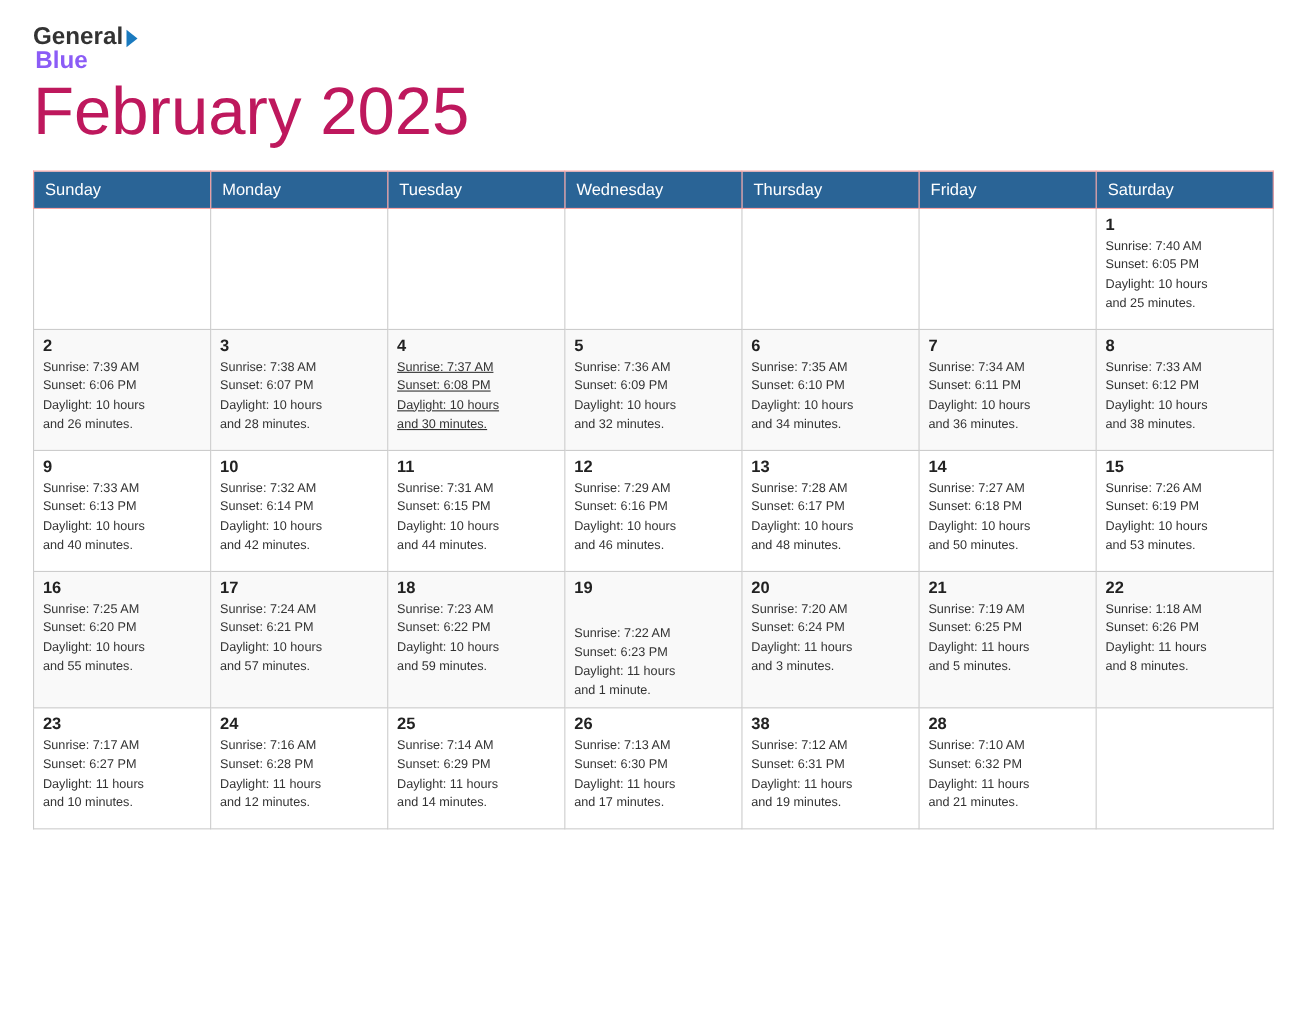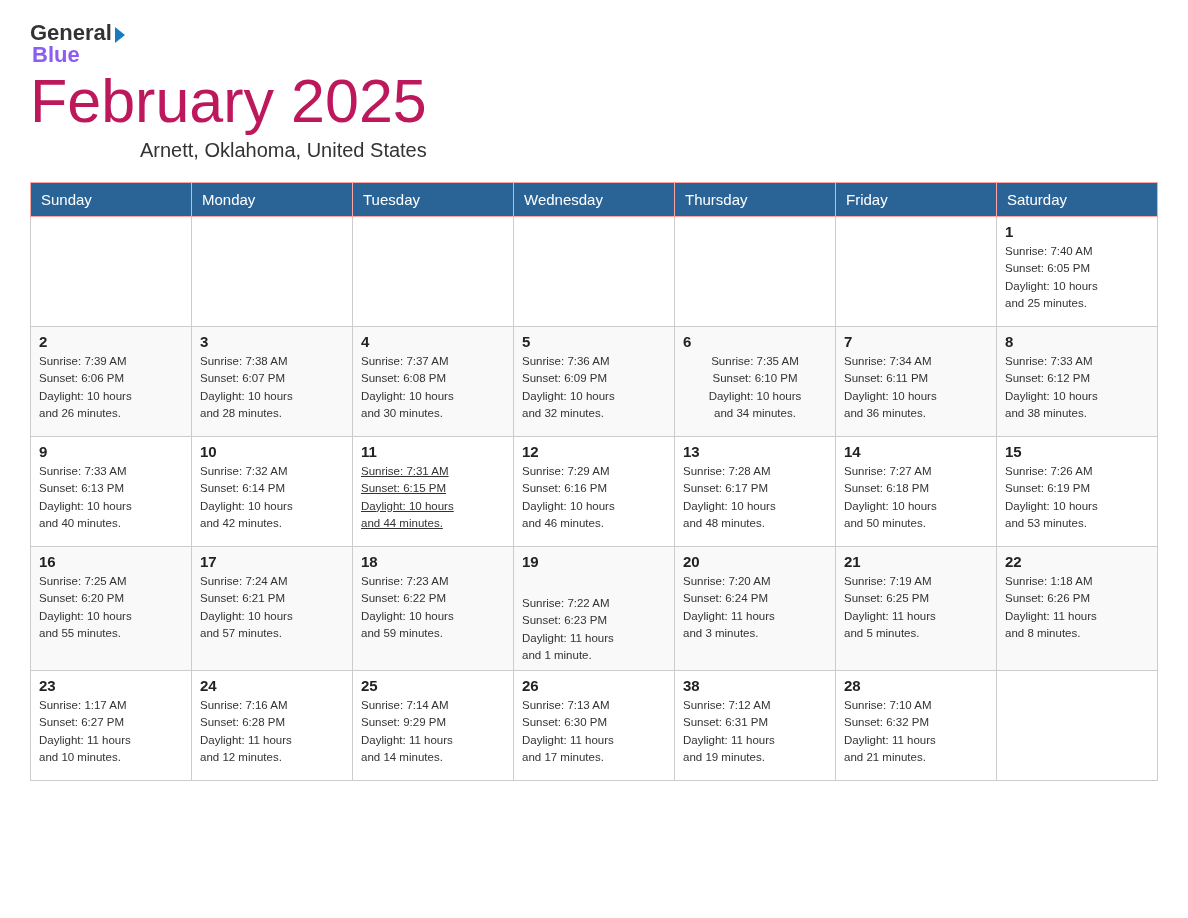--- a/index.html
+++ b/index.html
@@ -119,21 +119,20 @@
 <div class="header">
   <div class="logo">
     <div class="logo-top">
       <span class="logo-general">General</span>
       <div class="logo-arrow"></div>
     </div>
     <span class="logo-blue">Blue</span>
   </div>
   <div class="title-section">
     <div class="calendar-title">February 2025</div>
-    <div class="calendar-subtitle">Arnett, Oklahoma, United States</div>
   </div>
 </div>
 
 <table class="calendar">
   <thead>
     <tr>
     <th>Sunday</th>
         <th>Monday</th>
         <th>Tuesday</th>
         <th>Wednesday</th>
@@ -168,35 +167,35 @@
         </td>
         <td>
           <span class="day-number">3</span>
           <div class="day-info" style="white-space: pre-line;">Sunrise: 7:38 AM
 Sunset: 6:07 PM
 Daylight: 10 hours
 and 28 minutes.</div>
         </td>
         <td>
           <span class="day-number">4</span>
-          <div class="day-info" style="white-space: pre-line;">Sunrise: 7:37 AM
+          <div class="day-info" style="white-space: pre-line; text-decoration: underline;">Sunrise: 7:37 AM
 Sunset: 6:08 PM
 Daylight: 10 hours
 and 30 minutes.</div>
         </td>
         <td>
           <span class="day-number">5</span>
           <div class="day-info" style="white-space: pre-line;">Sunrise: 7:36 AM
 Sunset: 6:09 PM
 Daylight: 10 hours
 and 32 minutes.</div>
         </td>
         <td>
           <span class="day-number">6</span>
-          <div class="day-info" style="white-space: pre-line; text-align: center;">Sunrise: 7:35 AM
+          <div class="day-info" style="white-space: pre-line;">Sunrise: 7:35 AM
 Sunset: 6:10 PM
 Daylight: 10 hours
 and 34 minutes.</div>
         </td>
         <td>
           <span class="day-number">7</span>
           <div class="day-info" style="white-space: pre-line;">Sunrise: 7:34 AM
 Sunset: 6:11 PM
 Daylight: 10 hours
 and 36 minutes.</div>
@@ -219,21 +218,21 @@
         </td>
         <td>
           <span class="day-number">10</span>
           <div class="day-info" style="white-space: pre-line;">Sunrise: 7:32 AM
 Sunset: 6:14 PM
 Daylight: 10 hours
 and 42 minutes.</div>
         </td>
         <td>
           <span class="day-number">11</span>
-          <div class="day-info" style="white-space: pre-line; text-decoration: underline;">Sunrise: 7:31 AM
+          <div class="day-info" style="white-space: pre-line;">Sunrise: 7:31 AM
 Sunset: 6:15 PM
 Daylight: 10 hours
 and 44 minutes.</div>
         </td>
         <td>
           <span class="day-number">12</span>
           <div class="day-info" style="white-space: pre-line;">Sunrise: 7:29 AM
 Sunset: 6:16 PM
 Daylight: 10 hours
 and 46 minutes.</div>
@@ -307,36 +306,36 @@
           <span class="day-number">22</span>
           <div class="day-info" style="white-space: pre-line;">Sunrise: 1:18 AM
 Sunset: 6:26 PM
 Daylight: 11 hours
 and 8 minutes.</div>
         </td>
       </tr>
       <tr class="week-row-5">
         <td>
           <span class="day-number">23</span>
-          <div class="day-info" style="white-space: pre-line;">Sunrise: 1:17 AM
+          <div class="day-info" style="white-space: pre-line;">Sunrise: 7:17 AM
 Sunset: 6:27 PM
 Daylight: 11 hours
 and 10 minutes.</div>
         </td>
         <td>
           <span class="day-number">24</span>
           <div class="day-info" style="white-space: pre-line;">Sunrise: 7:16 AM
 Sunset: 6:28 PM
 Daylight: 11 hours
 and 12 minutes.</div>
         </td>
         <td>
           <span class="day-number">25</span>
           <div class="day-info" style="white-space: pre-line;">Sunrise: 7:14 AM
-Sunset: 9:29 PM
+Sunset: 6:29 PM
 Daylight: 11 hours
 and 14 minutes.</div>
         </td>
         <td>
           <span class="day-number">26</span>
           <div class="day-info" style="white-space: pre-line;">Sunrise: 7:13 AM
 Sunset: 6:30 PM
 Daylight: 11 hours
 and 17 minutes.</div>
         </td>

